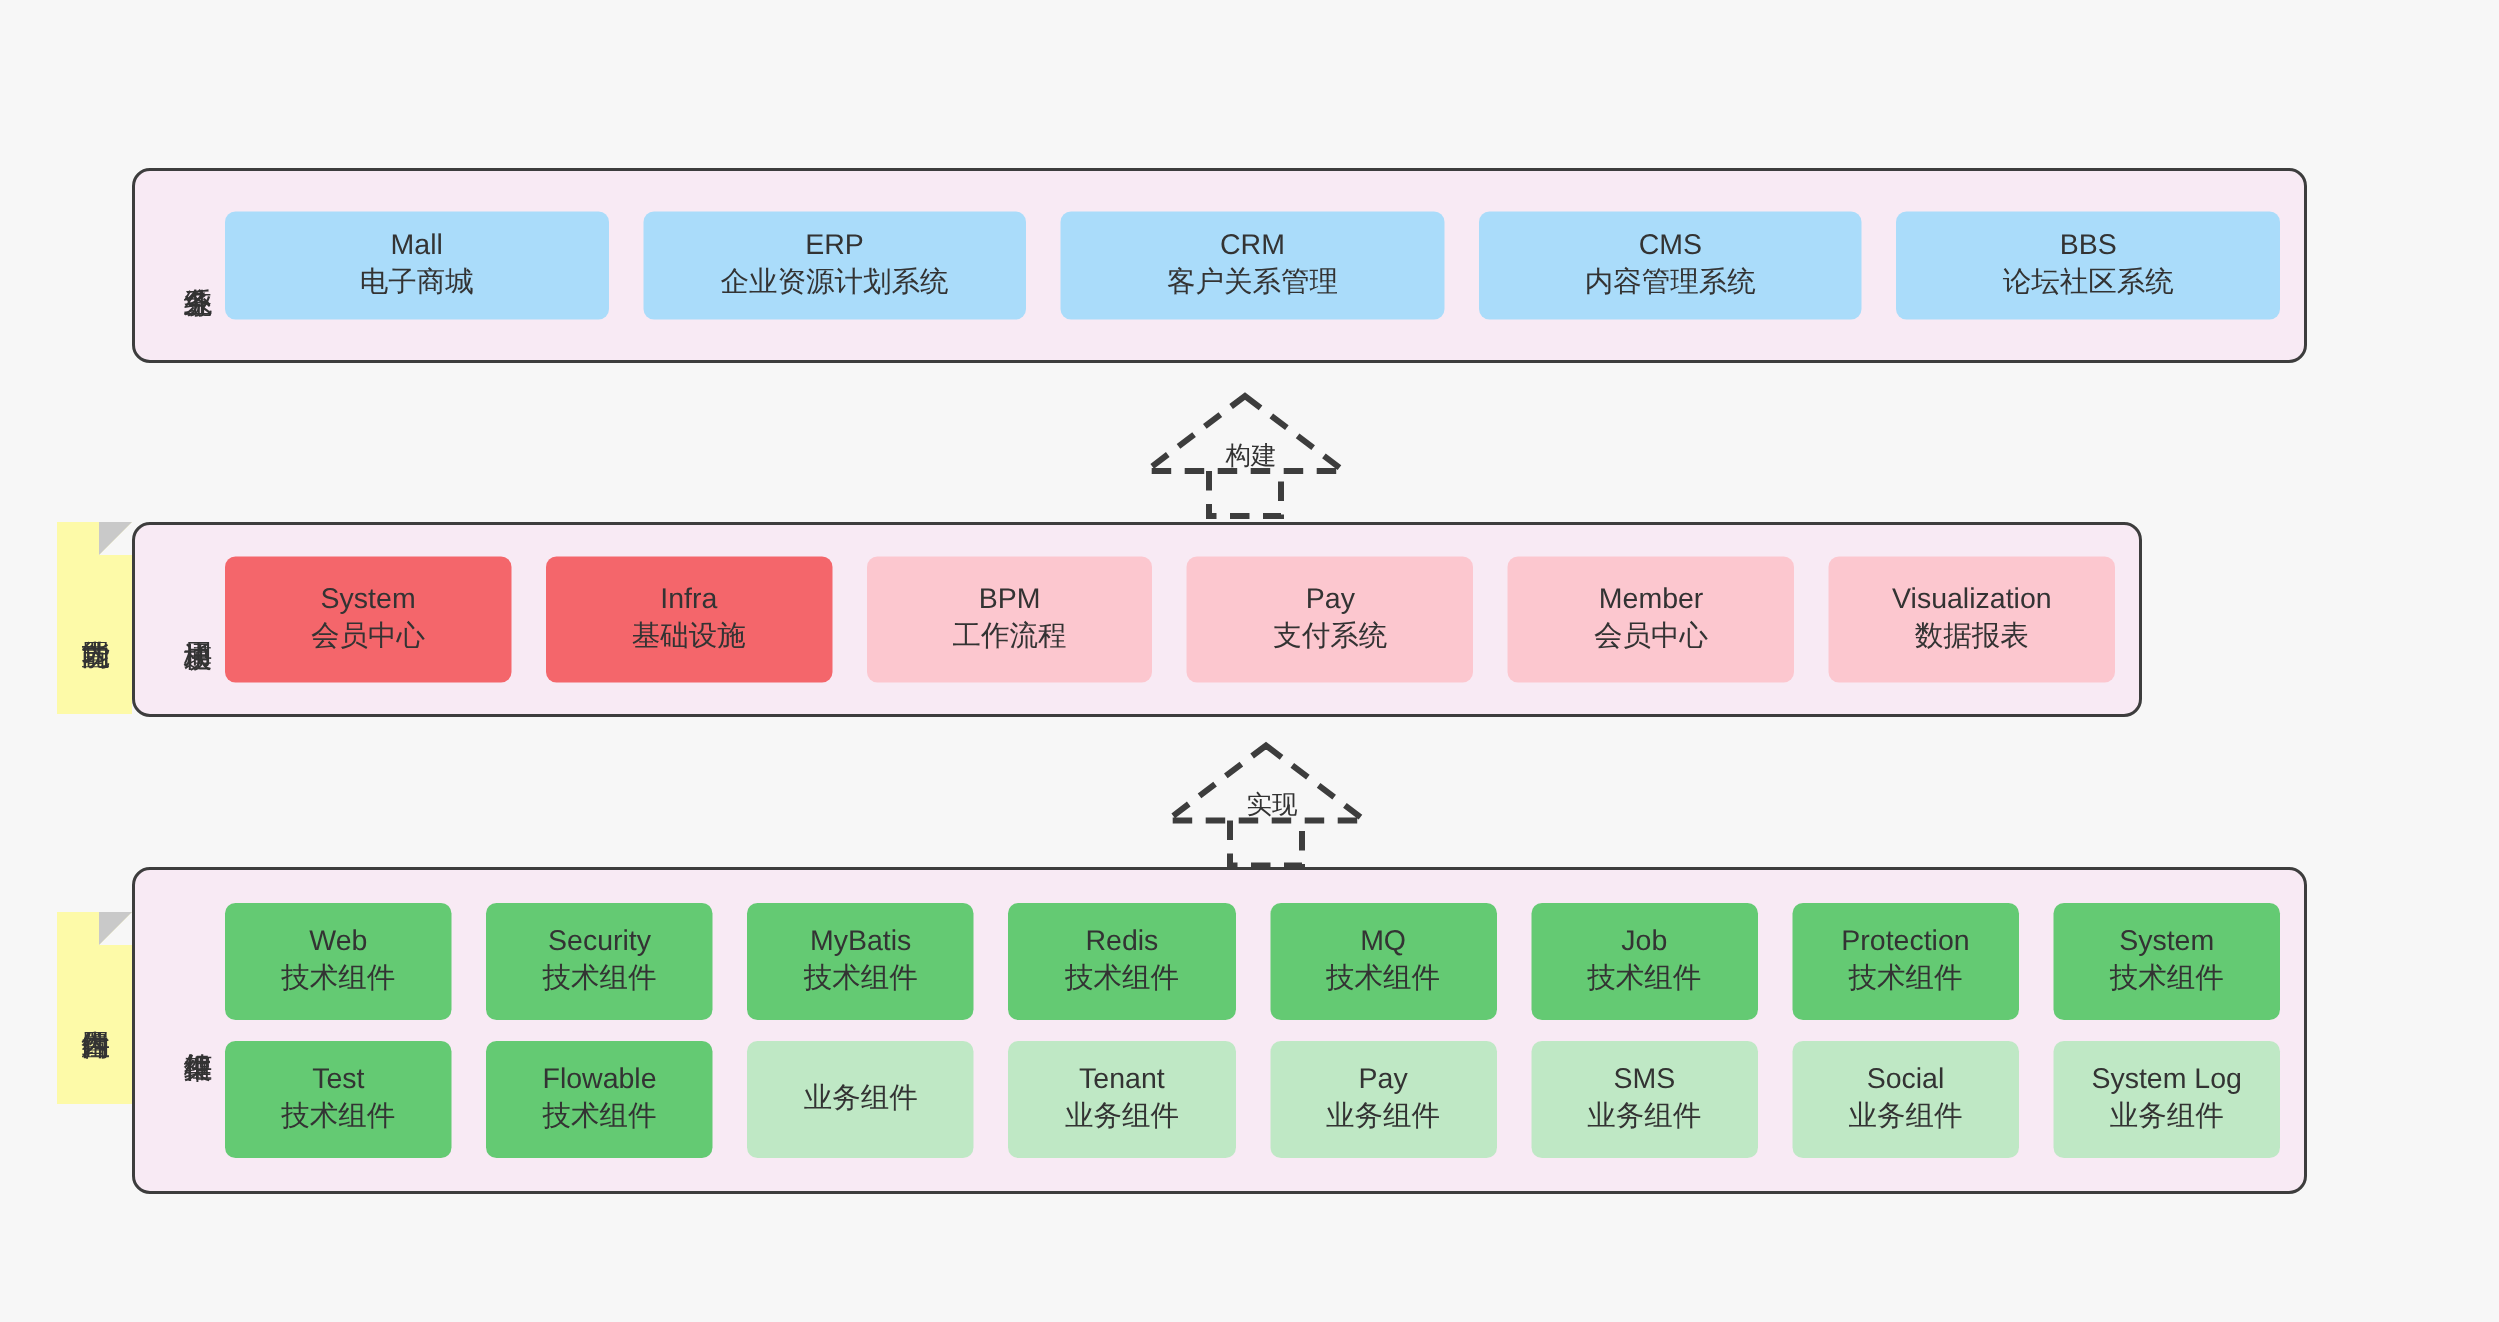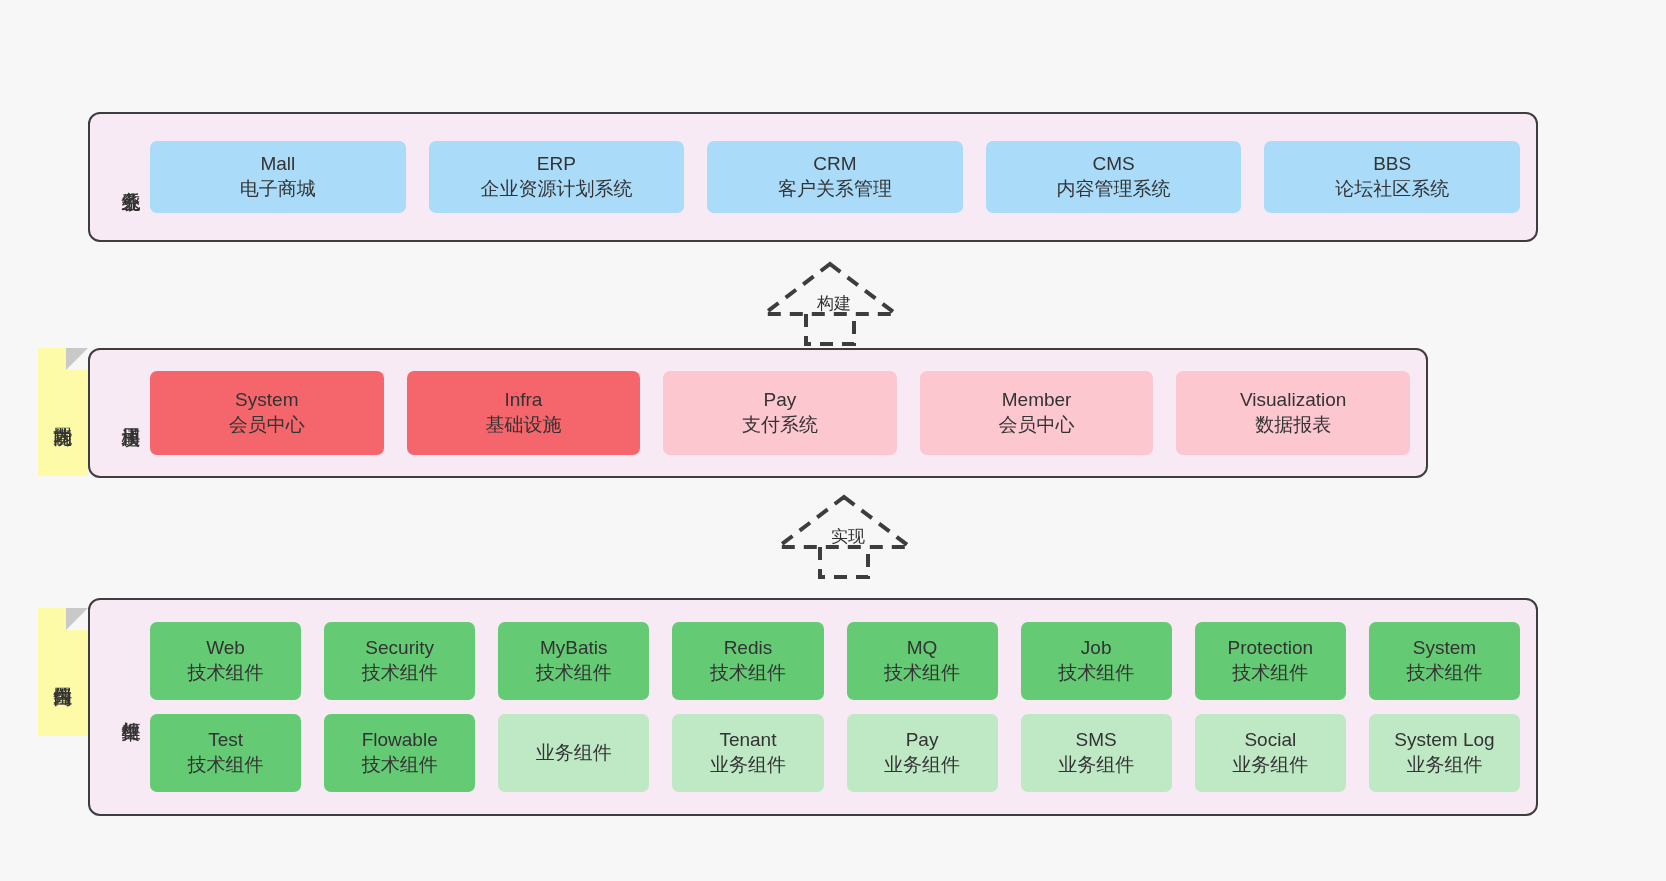--- a/index.html
+++ b/index.html
@@ -90,21 +90,21 @@
     left: 88px;  top: 112px;  width: 1450px; height: 130px;
   }
   #layer-business .card { height: 72px; }
 
   #layer-modules {
     left: 88px;  top: 348px;  width: 1340px; height: 130px;
   }
   #layer-modules .card { height: 84px; }
 
   #layer-framework {
-    left: 88px;  top: 598px;  width: 1450px; height: 218px;
+    left: 88px;  top: 578px;  width: 1450px; height: 218px;
   }
   #layer-framework .card { height: 78px; }
 
   
   .note {
     position: absolute;
     box-sizing: border-box;
     width: 50px;
     background: #fdfaa8;
     color: #333333;
@@ -206,20 +206,24 @@
       <div class="row">
         <div class="card card-red">
           <span class="en">System</span>
           <span class="cn">会员中心</span>
         </div>
         <div class="card card-red">
           <span class="en">Infra</span>
           <span class="cn">基础设施</span>
         </div>
         <div class="card card-pink">
+          <span class="en">BPM</span>
+          <span class="cn">工作流程</span>
+        </div>
+        <div class="card card-pink">
           <span class="en">Pay</span>
           <span class="cn">支付系统</span>
         </div>
         <div class="card card-pink">
           <span class="en">Member</span>
           <span class="cn">会员中心</span>
         </div>
         <div class="card card-pink">
           <span class="en">Visualization</span>
           <span class="cn">数据报表</span>

